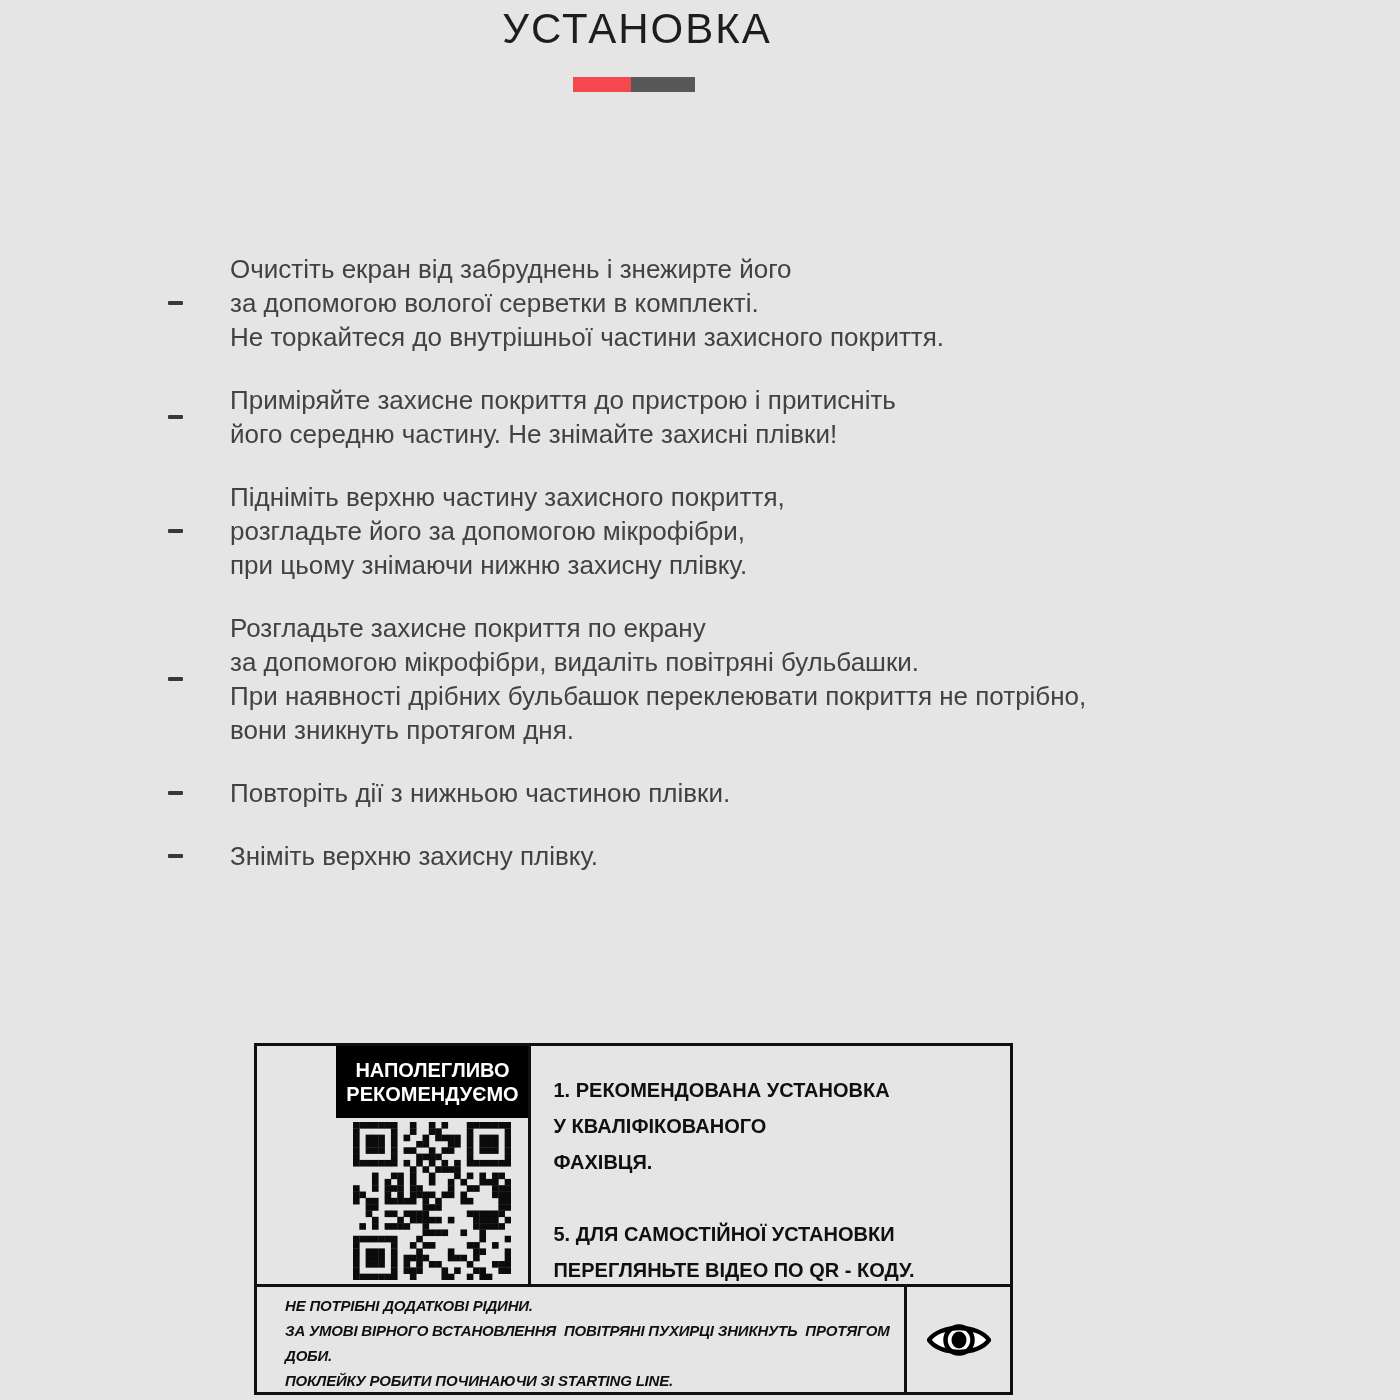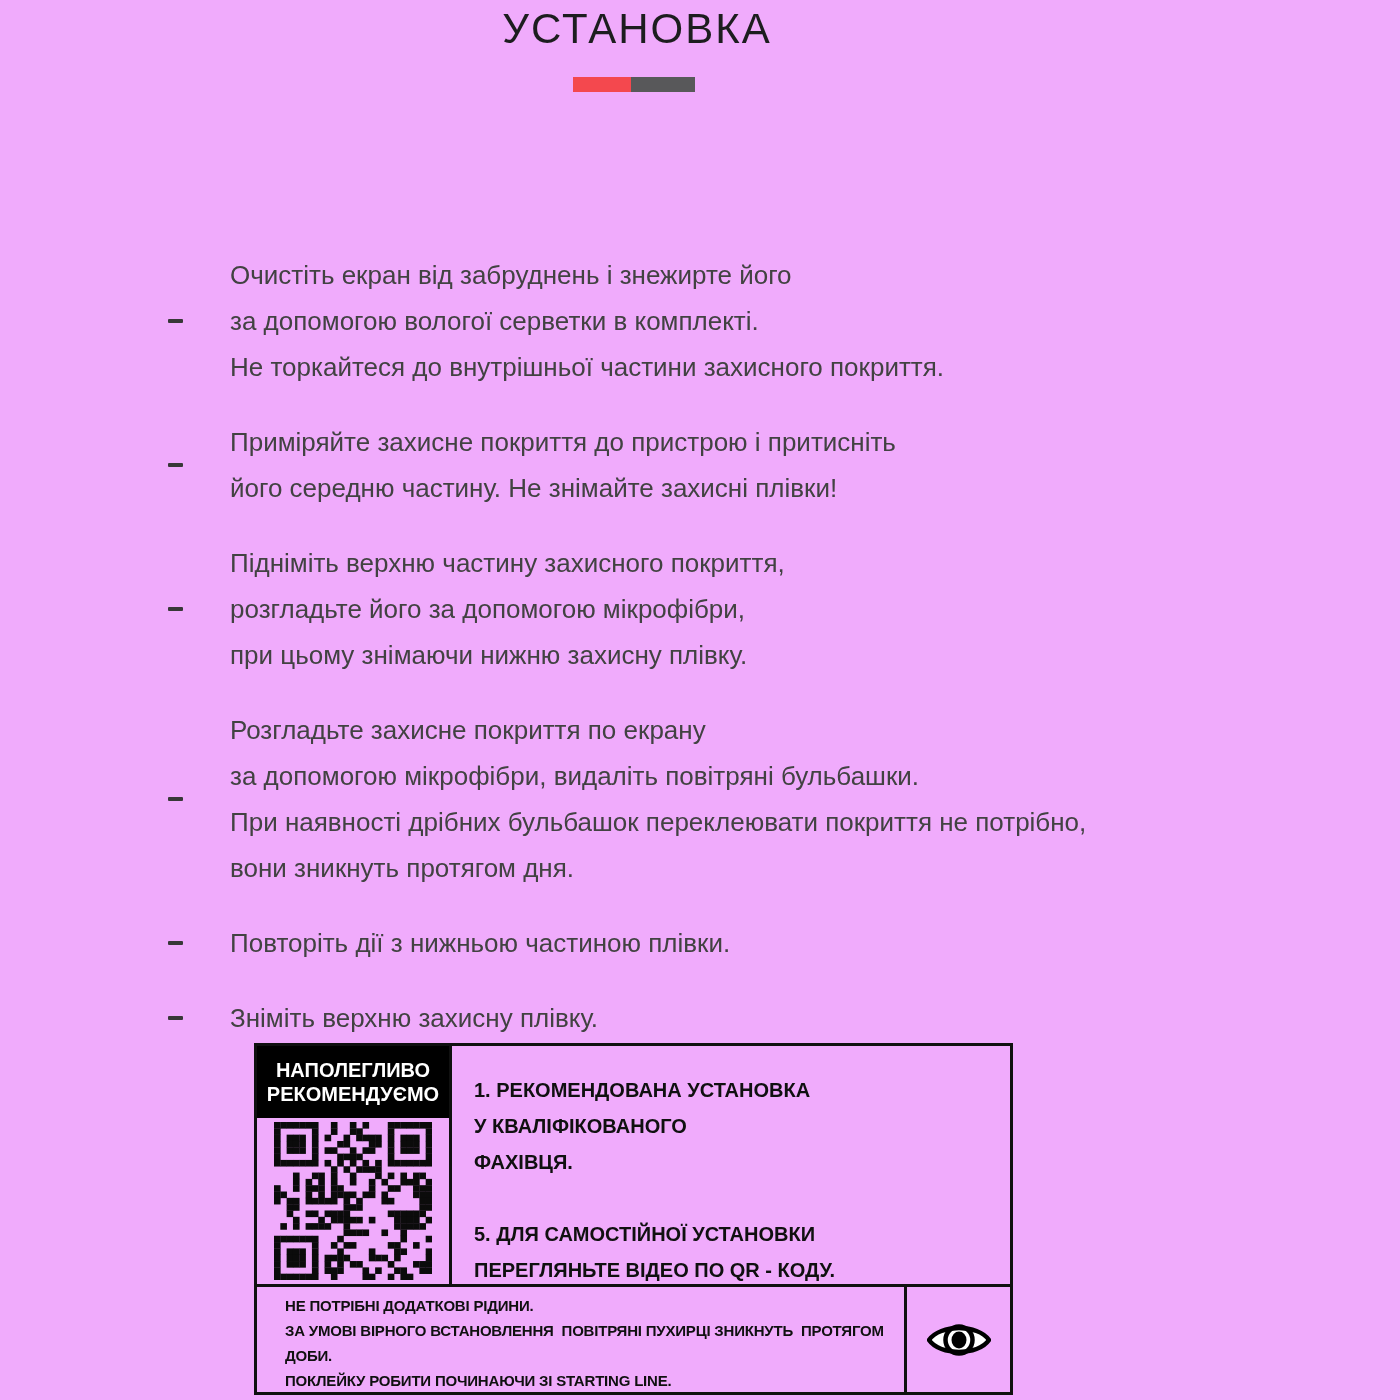--- a/index.html
+++ b/index.html
@@ -1,44 +1,44 @@
 <!DOCTYPE html>
 <html><head>
 <meta charset="utf-8">
 <style>
   html,body{margin:0;padding:0;background:#fff;}
-  .canvas{position:relative;width:1400px;height:1400px;background:#f0abfc;
+  .canvas{position:relative;width:1400px;height:1400px;background:#e5e5e5;
           font-family:"Liberation Sans",sans-serif;overflow:hidden;}
 
   
   .page-title{position:absolute;top:5px;left:637px;transform:translateX(-50%);
               font-size:42px;letter-spacing:2px;color:#1d1d1f;white-space:nowrap;}
   .title-divider{position:absolute;top:77px;left:573px;width:122px;height:15px;display:flex;}
   .title-divider .seg-red{width:58px;height:100%;}
   .title-divider .seg-gray{width:64px;height:100%;}
 
   
   .instructions{position:absolute;top:252px;left:168px;width:1060px;}
   .instruction{display:flex;align-items:center;margin-bottom:29px;}
   .dash{flex:0 0 15px;height:4px;background:#383838;margin-right:47px;border-radius:1px;}
-  .instruction-text{font-size:26px;line-height:46px;color:#424242;white-space:pre-line;}
+  .instruction-text{font-size:26px;line-height:34px;color:#424242;white-space:pre-line;}
 
   
   .rec-box{position:absolute;left:254px;top:1043px;width:759px;height:352px;
-           border:3px solid #101010;box-sizing:border-box;display:flex;flex-direction:column;color:#101010;}
+           border:3px solid #101010;box-sizing:border-box;display:flex;flex-direction:column;color:#101010;align-items:center;}
   .rec-top{flex:1;display:flex;min-height:0;}
   .rec-left{width:195px;border-right:3px solid #101010;display:flex;flex-direction:column;box-sizing:border-box;}
   .rec-header{height:72px;background:#000;color:#fff;display:flex;align-items:center;justify-content:center;
               text-align:center;font-weight:bold;font-size:20px;line-height:24px;white-space:pre-line;}
   .qr-wrap{flex:1;display:flex;align-items:center;justify-content:center;}
   .rec-right{flex:1;padding:26px 16px 0 22px;box-sizing:border-box;}
   .rec-item{font-weight:bold;font-size:20px;line-height:36px;white-space:pre-line;}
   .rec-item + .rec-item{margin-top:36px;}
   .rec-bottom{height:105px;border-top:3px solid #101010;display:flex;box-sizing:content-box;}
-  .footnotes{flex:1;padding:6px 0 16px 28px;}
+  .footnotes{flex:1;padding:6px 0 16px 28px;font-style:italic;}
   .footnote{font-weight:bold;font-size:15px;line-height:25px;letter-spacing:-0.2px;
             color:#101010;white-space:pre-wrap;}
   .eye-cell{width:103px;border-left:3px solid #101010;display:flex;align-items:center;justify-content:center;}
 </style>
 </head>
 <body>
 
 <div class="canvas">
 
   <div class="page-title">УСТАНОВКА</div>

